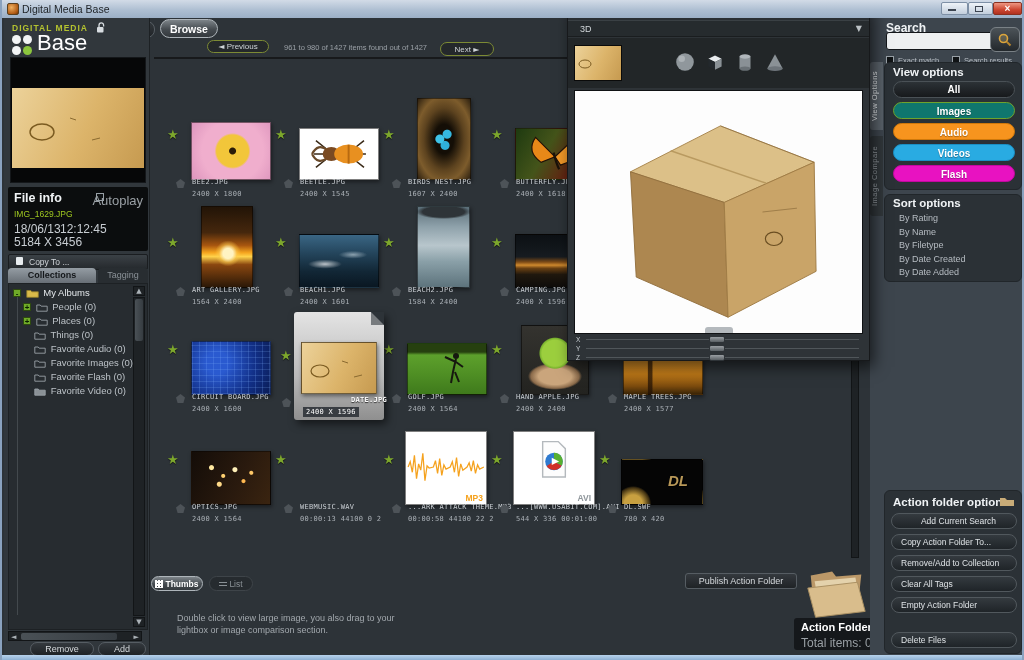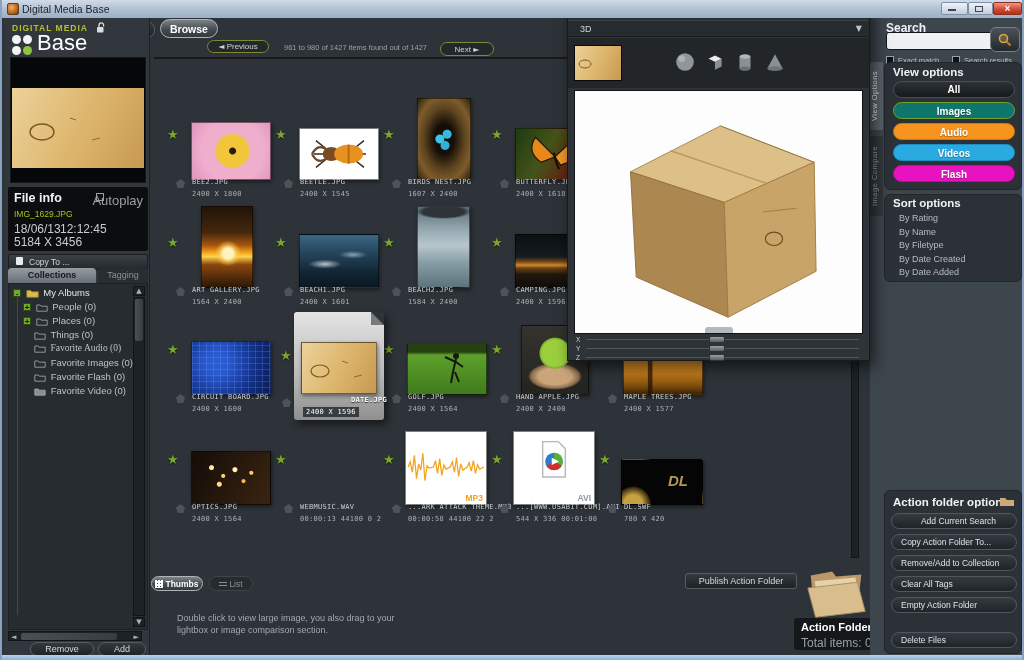--- a/index.html
+++ b/index.html
@@ -177,21 +177,21 @@
             <path d="M.8 2 h3.4 l1 1.2 h6 v5 H.8z" fill="none" stroke="#9aa1a7" stroke-width=".9"></path>
           </svg>
         <span>Places (0)</span>
       </div>
       <div class="trow" style="top:45px;left:23px;">
         <svg style="display:inline-block;vertical-align:middle;margin:0 2px;" width="12" height="9" viewBox="0 0 12 9">
             <path d="M.8 2 h3.4 l1 1.2 h6 v5 H.8z" fill="none" stroke="#9aa1a7" stroke-width=".9"></path>
           </svg>
         <span>Things (0)</span>
       </div>
-      <div class="trow" style="top:59px;left:23px;font-family:Liberation Serif, serif;">
+      <div class="trow" style="top:59px;left:23px;">
         <svg style="display:inline-block;vertical-align:middle;margin:0 2px;" width="12" height="9" viewBox="0 0 12 9">
             <path d="M.8 2 h3.4 l1 1.2 h6 v5 H.8z" fill="none" stroke="#9aa1a7" stroke-width=".9"></path>
           </svg>
         <span>Favorite Audio (0)</span>
       </div>
       <div class="trow" style="top:73px;left:23px;text-align:center;">
         <svg style="display:inline-block;vertical-align:middle;margin:0 2px;" width="12" height="9" viewBox="0 0 12 9">
             <path d="M.8 2 h3.4 l1 1.2 h6 v5 H.8z" fill="none" stroke="#9aa1a7" stroke-width=".9"></path>
           </svg>
         <span>Favorite Images (0)</span>

